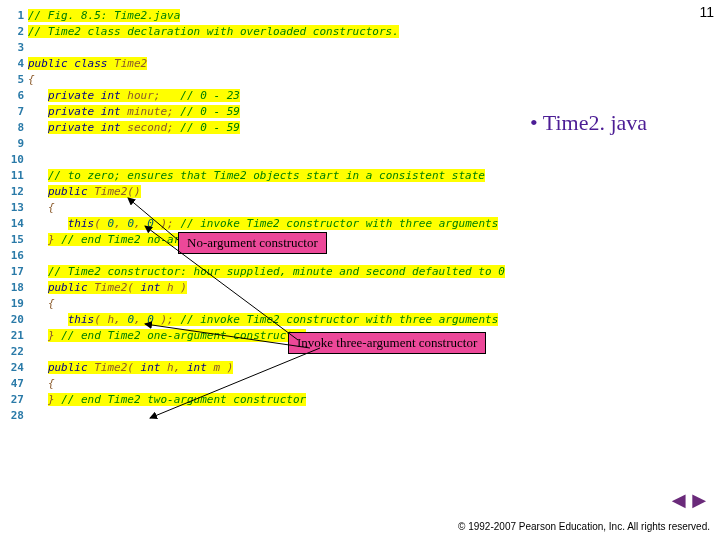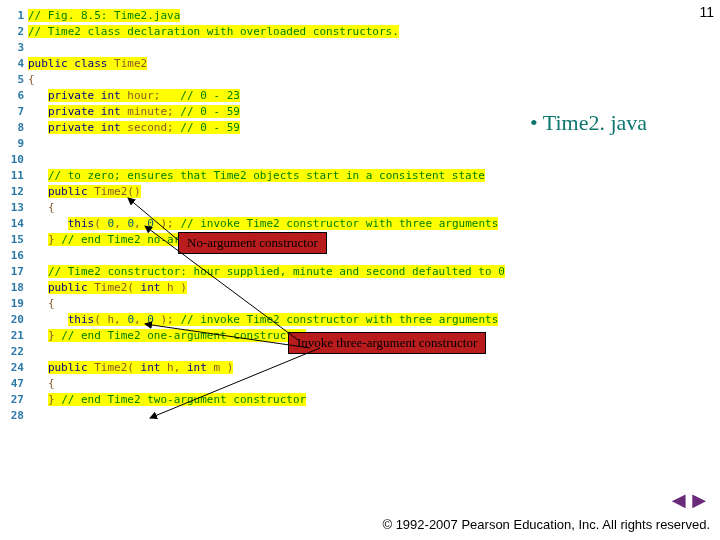--- a/index.html
+++ b/index.html
@@ -36,61 +36,62 @@
   .ln {
     width: 22px;
     text-align: right;
     color: #2a7aa8;
     font-weight: bold;
     flex-shrink: 0;
     padding-right: 4px;
   }
   .code {
     flex: 1;
+    font-style: italic;
   }
   .hl { background: #ffff00; }
   .c-brown { color: #8a5a2b; }   
   .c-green { color: #008000; }   
   .c-navy  { color: #00008b; }   
   .c-teal  { color: #006666; }   
 
   .bullets {
     position: absolute;
     top: 110px;
     left: 530px;
     width: 180px;
     font-family: "Times New Roman", Times, serif;
     font-size: 22px;
-    color: #0f766e;
+    color: #4c1d95;
   }
   .bullets .b2 { margin-top: 60px; }
 
   .callout {
     position: absolute;
-    background: #b91c1c;
+    background: #ec4899;
     border: 1px solid #000;
     font-family: "Times New Roman", Times, serif;
     font-size: 13px;
     padding: 2px 8px;
     white-space: nowrap;
   }
   .callout1 { top: 232px; left: 178px; }
   .callout2 { top: 332px; left: 288px; }
 
   .arrows {
     position: absolute;
     top: 0; left: 0;
     pointer-events: none;
   }
 
   .footer {
     position: absolute;
     bottom: 8px;
     right: 10px;
-    font-size: 13px;
+    font-size: 10px;
     color: #000;
   }
   .nav {
     position: absolute;
     bottom: 30px;
     right: 14px;
   }
   .nav .tri {
     display: inline-block;
     color: #6a2a7a;

